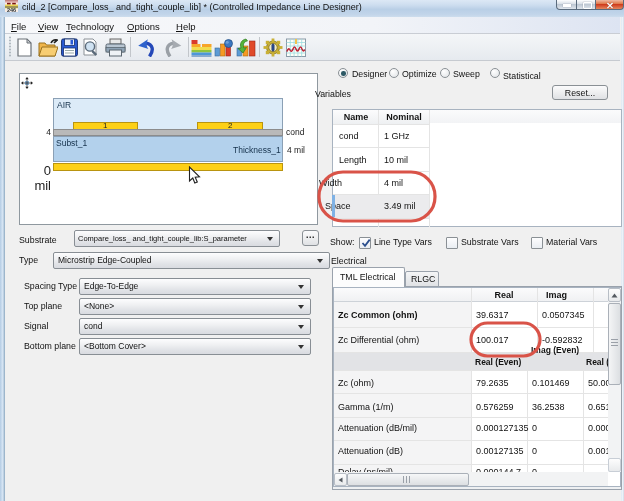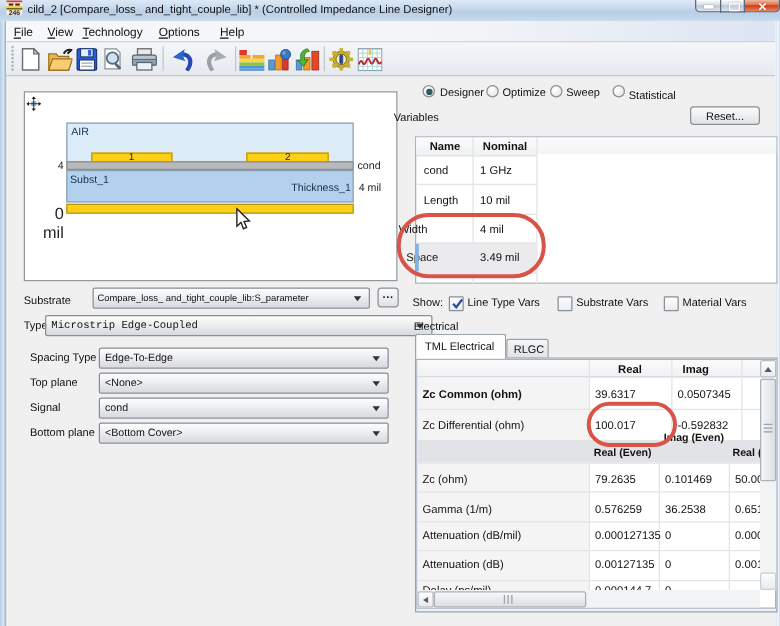--- a/index.html
+++ b/index.html
@@ -223,24 +223,24 @@
 <div class="abs" style="left:233px;top:145px;font-size:8.5px;color:#16324c;">Thickness_1</div>
 <div class="abs" style="left:287px;top:145px;font-size:8.5px;color:#222;">4 mil</div>
 <div class="abs" style="left:53px;top:163px;width:230px;height:8px;background:#fdd017;border:1px solid #b99410;box-sizing:border-box;"></div>
 <div class="abs" style="left:30px;top:163px;width:21px;font-size:13px;color:#222;text-align:right;">0 mil</div>
 
 <svg class="abs" style="left:188px;top:166px" width="13" height="20" viewBox="0 0 13 20">
   <path d="M1.5 1 L1.5 15 L4.8 12 L6.8 17 L9.3 16 L7.2 11.2 L11.5 10.8 Z" fill="#fff" stroke="#222" stroke-width="1.1"></path>
 </svg>
 
 <div class="lbl" style="left:19px;top:235px;">Substrate</div>
-<div class="dd" style="left:74px;top:230px;width:222px;font-size:7.5px;padding-left:3px;">Compare_loss_ and_tight_couple_lib:S_parameter<span class="arr"></span></div>
+<div class="dd" style="left:74px;top:230px;width:206px;font-size:7.5px;padding-left:3px;">Compare_loss_ and_tight_couple_lib:S_parameter<span class="arr"></span></div>
 <div class="btn" style="left:302px;top:230px;width:17px;height:16px;line-height:9px;font-weight:bold;letter-spacing:0.5px;">...</div>
 <div class="lbl" style="left:19px;top:255px;">Type</div>
-<div class="dd" style="left:36px;top:252px;width:310px;font-family:Liberation Mono, monospace;">Microstrip Edge-Coupled<span class="arr"></span></div>
+<div class="dd" style="left:53px;top:252px;width:277px;">Microstrip Edge-Coupled<span class="arr"></span></div>
 <div class="lbl" style="left:24px;top:281px;">Spacing Type</div>
 <div class="dd" style="left:79px;top:278px;width:232px;">Edge-To-Edge<span class="arr"></span></div>
 <div class="lbl" style="left:24px;top:301px;">Top plane</div>
 <div class="dd" style="left:79px;top:298px;width:232px;">&lt;None&gt;<span class="arr"></span></div>
 <div class="lbl" style="left:24px;top:321px;">Signal</div>
 <div class="dd" style="left:79px;top:318px;width:232px;">cond<span class="arr"></span></div>
 <div class="lbl" style="left:24px;top:341px;">Bottom plane</div>
 <div class="dd" style="left:79px;top:338px;width:232px;">&lt;Bottom Cover&gt;<span class="arr"></span></div>
 
 <div class="radio sel" style="left:338px;top:68px;"></div>

